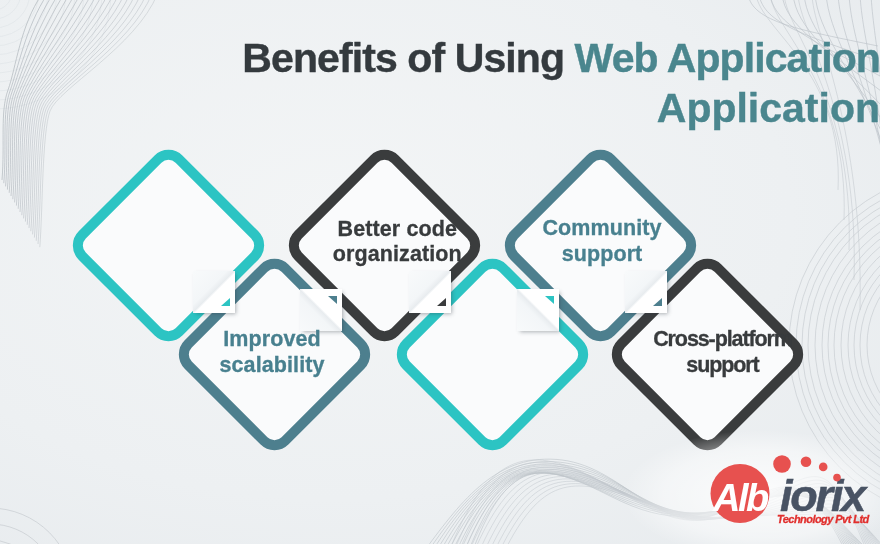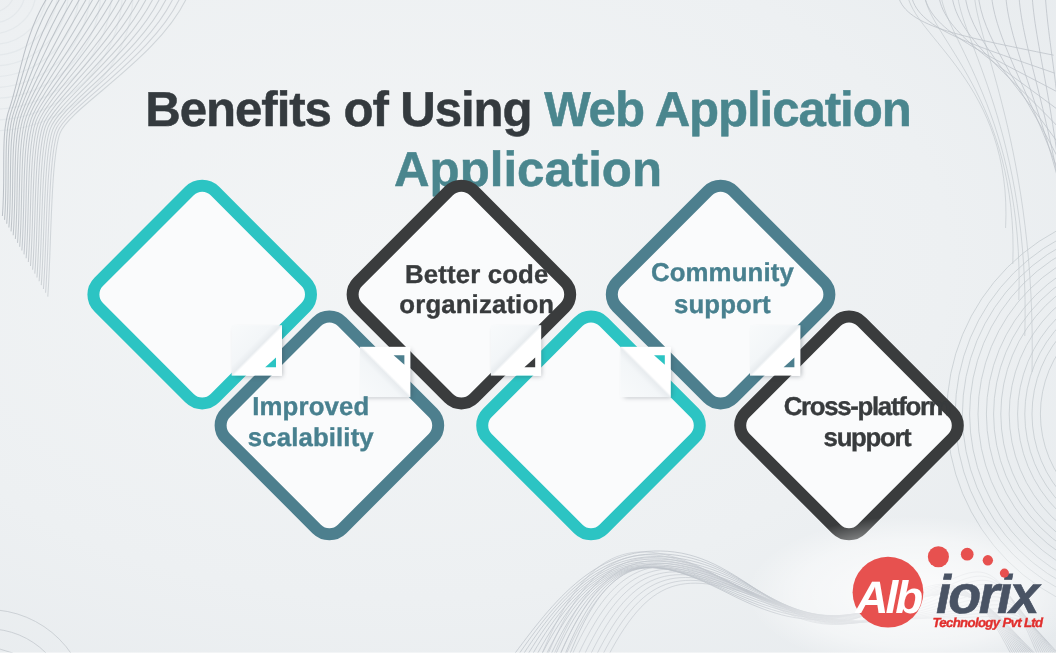--- a/index.html
+++ b/index.html
@@ -19,22 +19,22 @@
   box-shadow:2px 2px 4px -1px rgba(45,55,65,0.38);}
 .triA{position:absolute;right:5px;bottom:7px;width:0;height:0;
   border-left:9.5px solid transparent;border-bottom:8px solid #000;}
 .triB{position:absolute;right:5px;top:7px;width:0;height:0;
   border-left:9px solid transparent;border-top:8px solid #000;}
 .lbl{position:absolute;transform:translate(-50%,-50%);text-align:center;
   font-weight:bold;font-size:21.5px;line-height:25.5px;letter-spacing:0.1px;white-space:nowrap;-webkit-text-stroke:0.3px currentColor;}
 .t-teal{color:#2bbfbf;}
 .t-slate{color:#48808f;}
 .t-char{color:#383b3d;margin-left:13px;}
-#title{position:absolute;left:0;top:33px;width:100%;text-align:center;
-  font-weight:bold;font-size:41px;line-height:50px;color:#343a3e;letter-spacing:-0.9px;margin-top:33px;-webkit-text-stroke:0.4px currentColor;}
+#title{position:absolute;left:0;top:33px;width:100%;text-align:right;
+  font-weight:bold;font-size:41px;line-height:50px;color:#343a3e;letter-spacing:-0.9px;-webkit-text-stroke:0.4px currentColor;}
 #title .tw{color:#4a868e;}
 </style>
 </head>
 <body>
 <div id="stage">
   <svg id="decor" width="880" height="544" viewBox="0 0 880 544" fill="none">
 <circle cx="-6" cy="-8" r="18" stroke="#dde2e6" stroke-width="1" opacity="0.55"></circle>
 <circle cx="-6" cy="-8" r="27" stroke="#dde2e6" stroke-width="1" opacity="0.55"></circle>
 <circle cx="-6" cy="-8" r="36" stroke="#dde2e6" stroke-width="1" opacity="0.55"></circle>
 <circle cx="-6" cy="-8" r="45" stroke="#dde2e6" stroke-width="1" opacity="0.55"></circle>
@@ -146,21 +146,21 @@
   <div class="fold foldA" style="left:409.4px;top:270.9px;">
       <div class="triA" style="border-bottom-color:#3a3c3d;"></div>
     </div>
   <div class="fold foldB" style="left:517px;  top:288.9px;">
       <div class="triB" style="border-top-color:#2cc4c3;"></div>
     </div>
   <div class="fold foldA" style="left:625px;  top:270.9px;">
       <div class="triA" style="border-bottom-color:#4d7f8e;"></div>
     </div>
 
-  <div class="lbl t-slate" style="left:259px;top:352px;">Improved<br>scalability</div>
+  <div class="lbl t-slate" style="left:272px;top:352px;">Improved<br>scalability</div>
   <div class="lbl t-char" style="left:384.3px;top:241.5px;">Better code<br>organization</div>
   <div class="lbl t-slate" style="left:602px;top:241px;">Community<br>support</div>
   <div class="lbl t-char" style="left:709.5px;top:352px;letter-spacing:-1.1px;">Cross-platform<br>support</div>
 
   <svg id="logo" width="880" height="544" viewBox="0 0 880 544" fill="none">
 <defs>
  <radialGradient id="halo" cx="50%" cy="50%" r="50%">
   <stop offset="0%" stop-color="#ffffff" stop-opacity="0.85"></stop>
   <stop offset="70%" stop-color="#ffffff" stop-opacity="0.45"></stop>
   <stop offset="100%" stop-color="#ffffff" stop-opacity="0"></stop>

